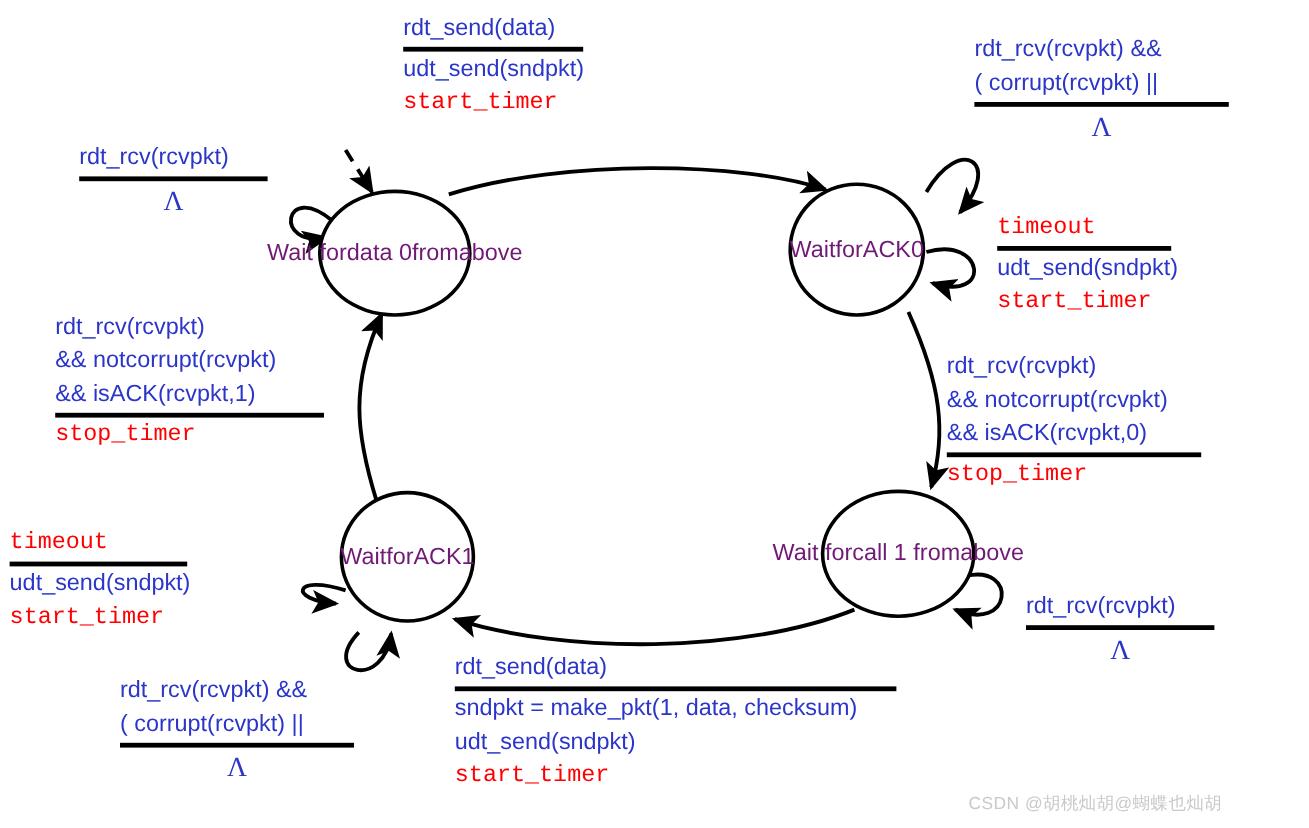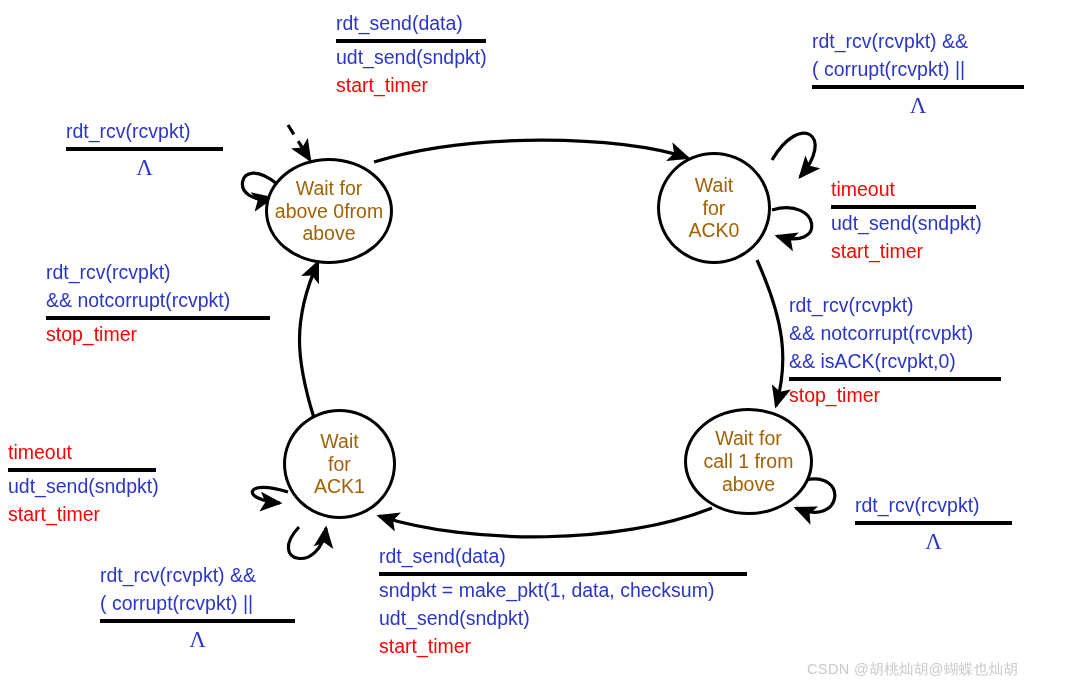--- a/index.html
+++ b/index.html
@@ -24,40 +24,40 @@
     pointer-events: none;
   }
   
   .state {
     position: absolute;
     border: 3.2px solid #000000;
     border-radius: 50%;
     background: #ffffff;
     box-sizing: border-box;
     display: flex;
-    flex-direction: column;
+    flex-direction: row;
     align-items: center;
     justify-content: center;
-    color: #a16207;
+    color: #701a75;
     font-size: 19.5px;
     line-height: 1.17;
     text-align: center;
     white-space: nowrap;
   }
   .state span { display: block; }
 
   
   .lbl {
     position: absolute;
     color: #2b36c8;
     font-size: 19.5px;
     line-height: 1.43;
     white-space: nowrap;
   }
-  .lbl .red { color: #ff0000; }
+  .lbl .red { color: #ff0000; font-family: Liberation Mono, monospace; }
   .lbl .num { display: block; }
   .lbl .den { display: block; }
   .rule {
     border-top: 4px solid #000000;
     height: 0;
     margin: 1px 0 1px 0;
   }
   .lam {
     font-family: "Liberation Serif", serif;
     font-size: 23px;
@@ -107,21 +107,21 @@
       <path d="M805,480 C848,470 844,528 796,508"></path>
 
       <path d="M288,492 C244,478 240,500 280,503"></path>
 
       <path d="M299,527 C266,562 320,575 326,528"></path>
     </g>
   </svg>
 
   <div class="state" style="left:265px; top:158px; width:128px; height:106px;">
     <span>Wait for</span>
-    <span>above 0from</span>
+    <span>data 0from</span>
     <span>above</span>
   </div>
 
   <div class="state" style="left:657px; top:152px; width:114px; height:112px;">
     <span>Wait</span>
     <span>for</span>
     <span>ACK0</span>
   </div>
 
   <div class="state" style="left:684px; top:408px; width:129px; height:107px;">
@@ -159,20 +159,21 @@
 
   <div class="lbl" style="left:66px; top:118px;">
     <span class="num">rdt_rcv(rcvpkt)</span>
     <div class="rule" style="width:157px;"></div>
     <span class="lam ctr" style="width:157px;">Λ</span>
   </div>
 
   <div class="lbl" style="left:46px; top:259px;">
     <span class="num">rdt_rcv(rcvpkt)</span>
     <span class="num">&amp;&amp; notcorrupt(rcvpkt)</span>
+    <span class="num">&amp;&amp; isACK(rcvpkt,1)</span>
     <div class="rule" style="width:224px;"></div>
     <span class="den red">stop_timer</span>
   </div>
 
   <div class="lbl" style="left:789px; top:292px;">
     <span class="num">rdt_rcv(rcvpkt)</span>
     <span class="num">&amp;&amp; notcorrupt(rcvpkt)</span>
     <span class="num">&amp;&amp; isACK(rcvpkt,0)</span>
     <div class="rule" style="width:212px;"></div>
     <span class="den red">stop_timer</span>

